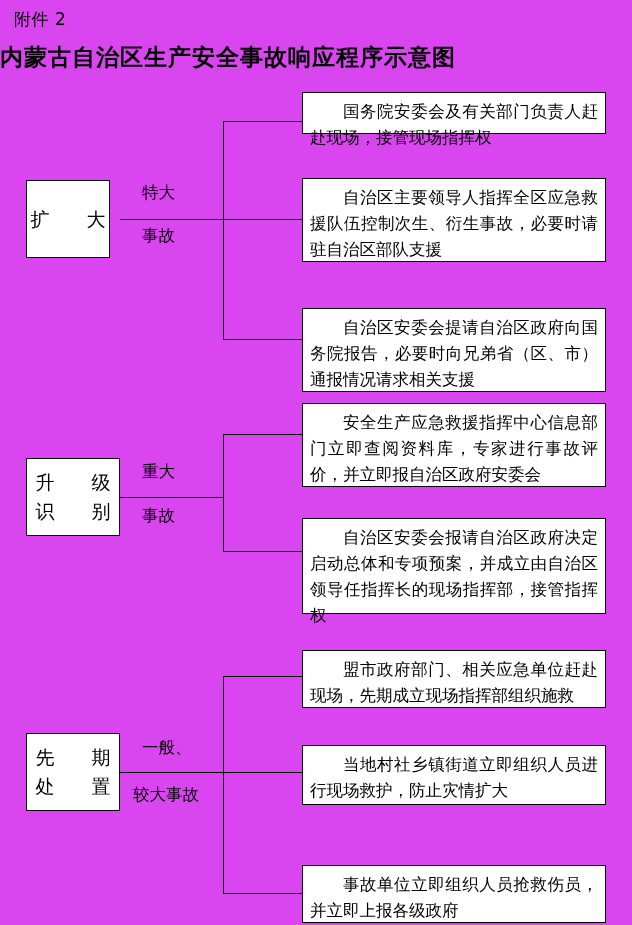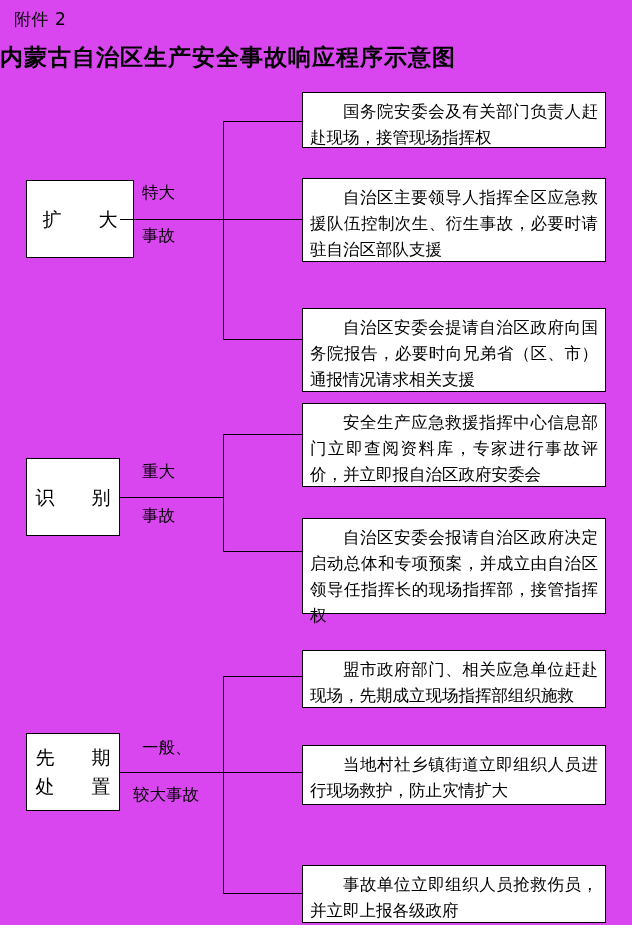--- a/index.html
+++ b/index.html
@@ -105,48 +105,49 @@
 </style>
 </head>
 <body>
 
 <div id="page">
 
   <div class="attachment-label">附件 2</div>
 
   <div class="doc-title">内蒙古自治区生产安全事故响应程序示意图</div>
 
-  <div class="box stage-box" style="left:26px; top:180px; width:108px; height:78px;">
+  <div class="box stage-box" style="left:26px; top:180px; width:84px; height:78px;">
     <div class="stage-line">扩　大</div>
   </div>
 
   <div class="edge-label" style="left:142px; top:182px;">特大</div>
   <div class="edge-label" style="left:142px; top:225px;">事故</div>
 
   <div class="hline" style="left:120px; top:219px; width:103px;"></div>
 
   <div class="vline" style="left:223px; top:121px; height:218px;"></div>
 
   <div class="hline" style="left:223px; top:121px; width:79px;"></div>
   <div class="hline" style="left:223px; top:219px; width:79px;"></div>
   <div class="hline" style="left:223px; top:339px; width:79px;"></div>
 
-  <div class="box action-box" style="left:302px; top:92px; width:304px; height:56px;">
+  <div class="box action-box" style="left:302px; top:92px; width:304px; height:42px;">
     <div class="action-text">国务院安委会及有关部门负责人赶赴现场，接管现场指挥权</div>
   </div>
 
   <div class="box action-box" style="left:302px; top:178px; width:304px; height:84px;">
     <div class="action-text">自治区主要领导人指挥全区应急救援队伍控制次生、衍生事故，必要时请驻自治区部队支援</div>
   </div>
 
   <div class="box action-box" style="left:302px; top:308px; width:304px; height:84px;">
     <div class="action-text">自治区安委会提请自治区政府向国务院报告，必要时向兄弟省（区、市）通报情况请求相关支援</div>
   </div>
 
   <div class="box stage-box" style="left:26px; top:458px; width:94px; height:78px;">
+    <div class="stage-line">升　级</div>
     <div class="stage-line">识　别</div>
   </div>
 
   <div class="edge-label" style="left:142px; top:461px;">重大</div>
   <div class="edge-label" style="left:142px; top:505px;">事故</div>
 
   <div class="hline" style="left:120px; top:497px; width:103px;"></div>
   <div class="vline" style="left:223px; top:434px; height:117px;"></div>
   <div class="hline" style="left:223px; top:434px; width:79px;"></div>
   <div class="hline" style="left:223px; top:551px; width:79px;"></div>

